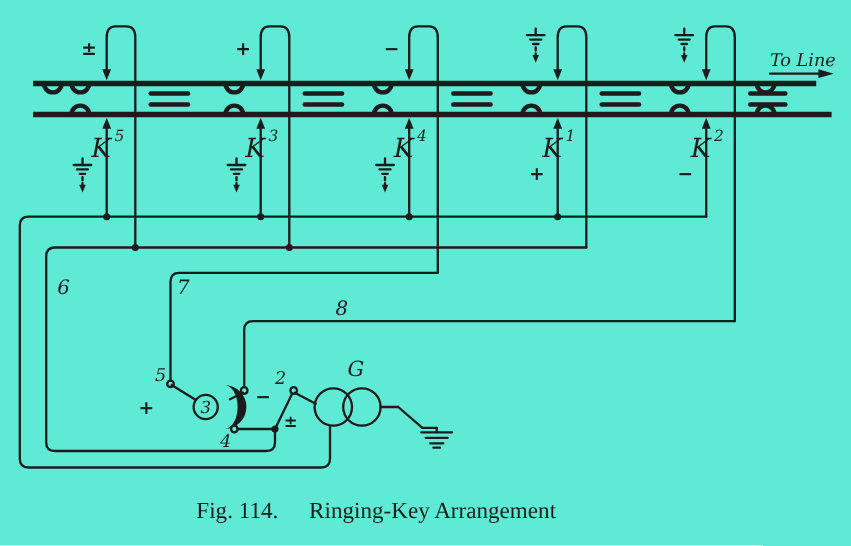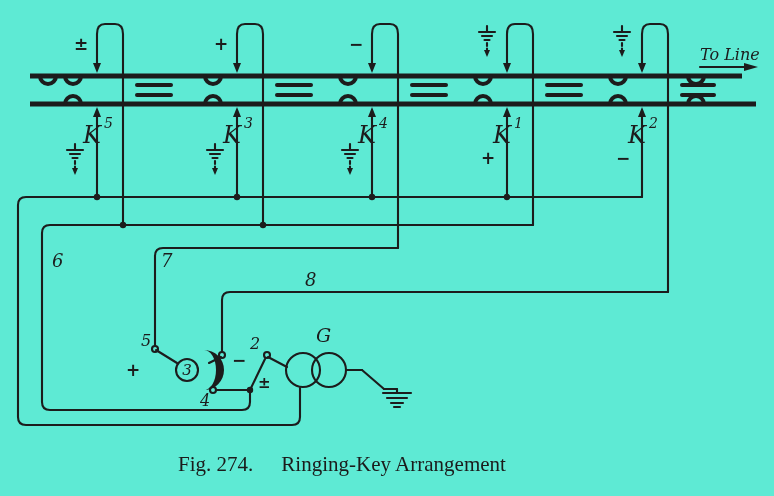--- a/index.html
+++ b/index.html
@@ -172,15 +172,15 @@
       <line class="w2" x1="397" y1="389" x2="397" y2="393"></line>
       <line class="w2" x1="383" y1="393" x2="411" y2="393"></line>
       <line class="w2" x1="387" y1="398" x2="407" y2="398"></line>
       <line class="w2" x1="391" y1="403" x2="403" y2="403"></line>
       <line class="w2" x1="394" y1="407" x2="400" y2="407"></line>
     </g>
   </g>
 </svg>
 
 <div class="caption">
-  <span class="prefix">Fig. 274.</span><span>Ringing-Key Arrangement</span>
+  <span class="prefix">Fig. 114.</span><span>Ringing-Key Arrangement</span>
 </div>
 </div>
 
 </body></html>

